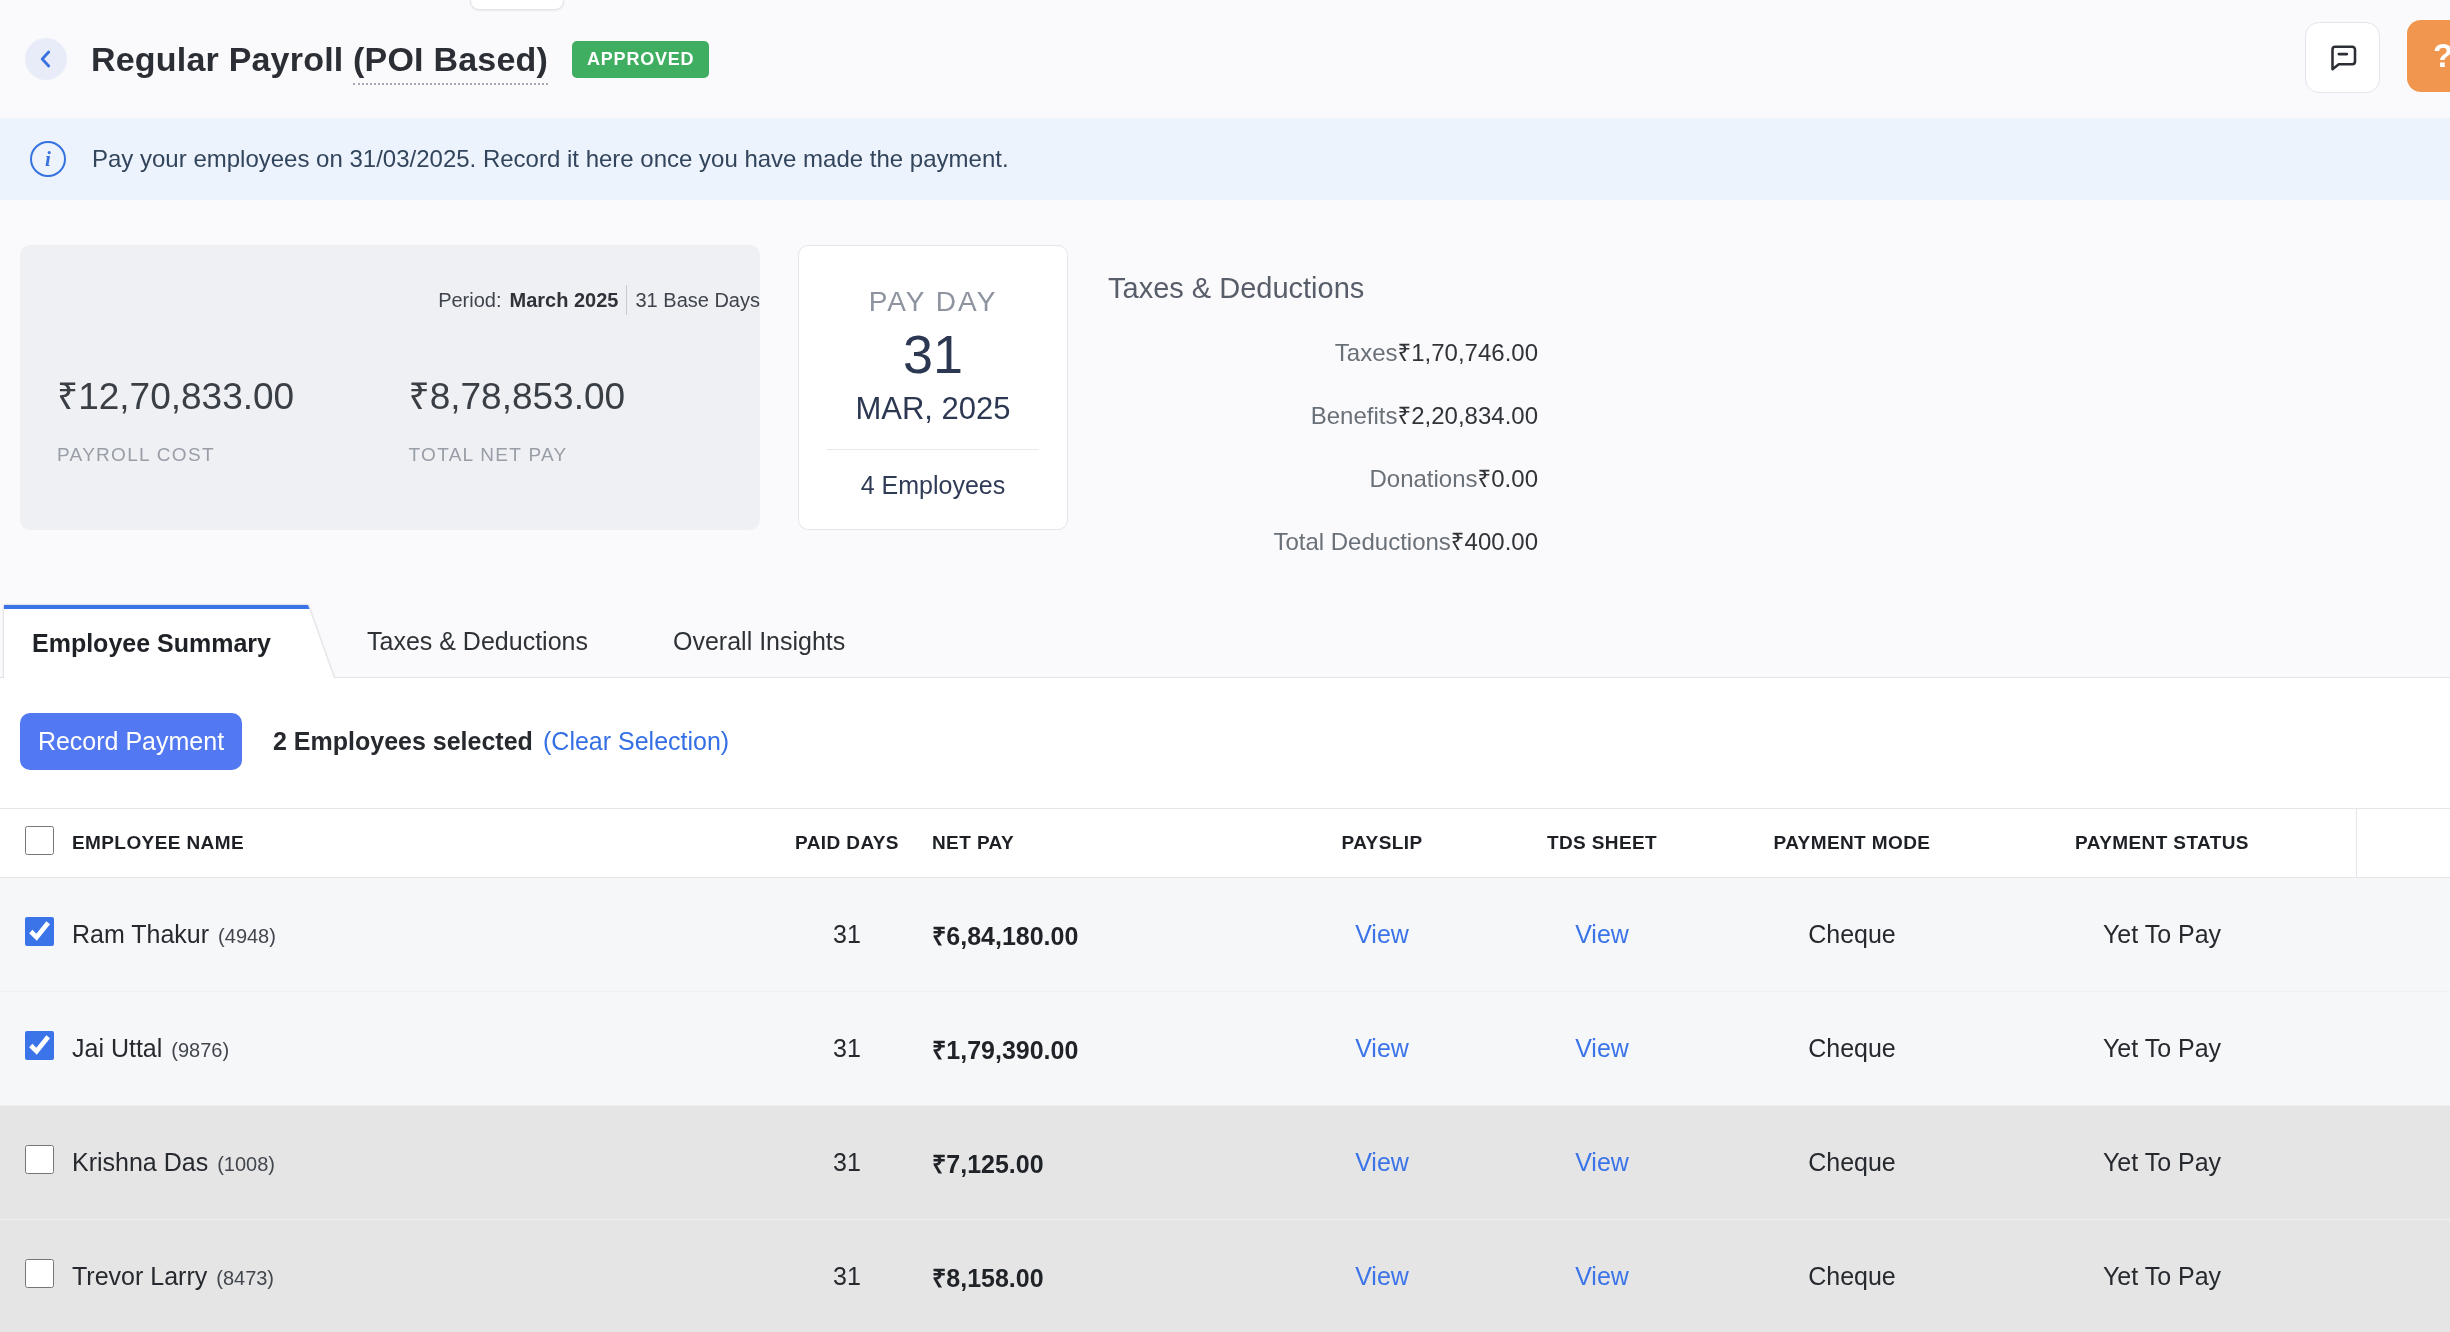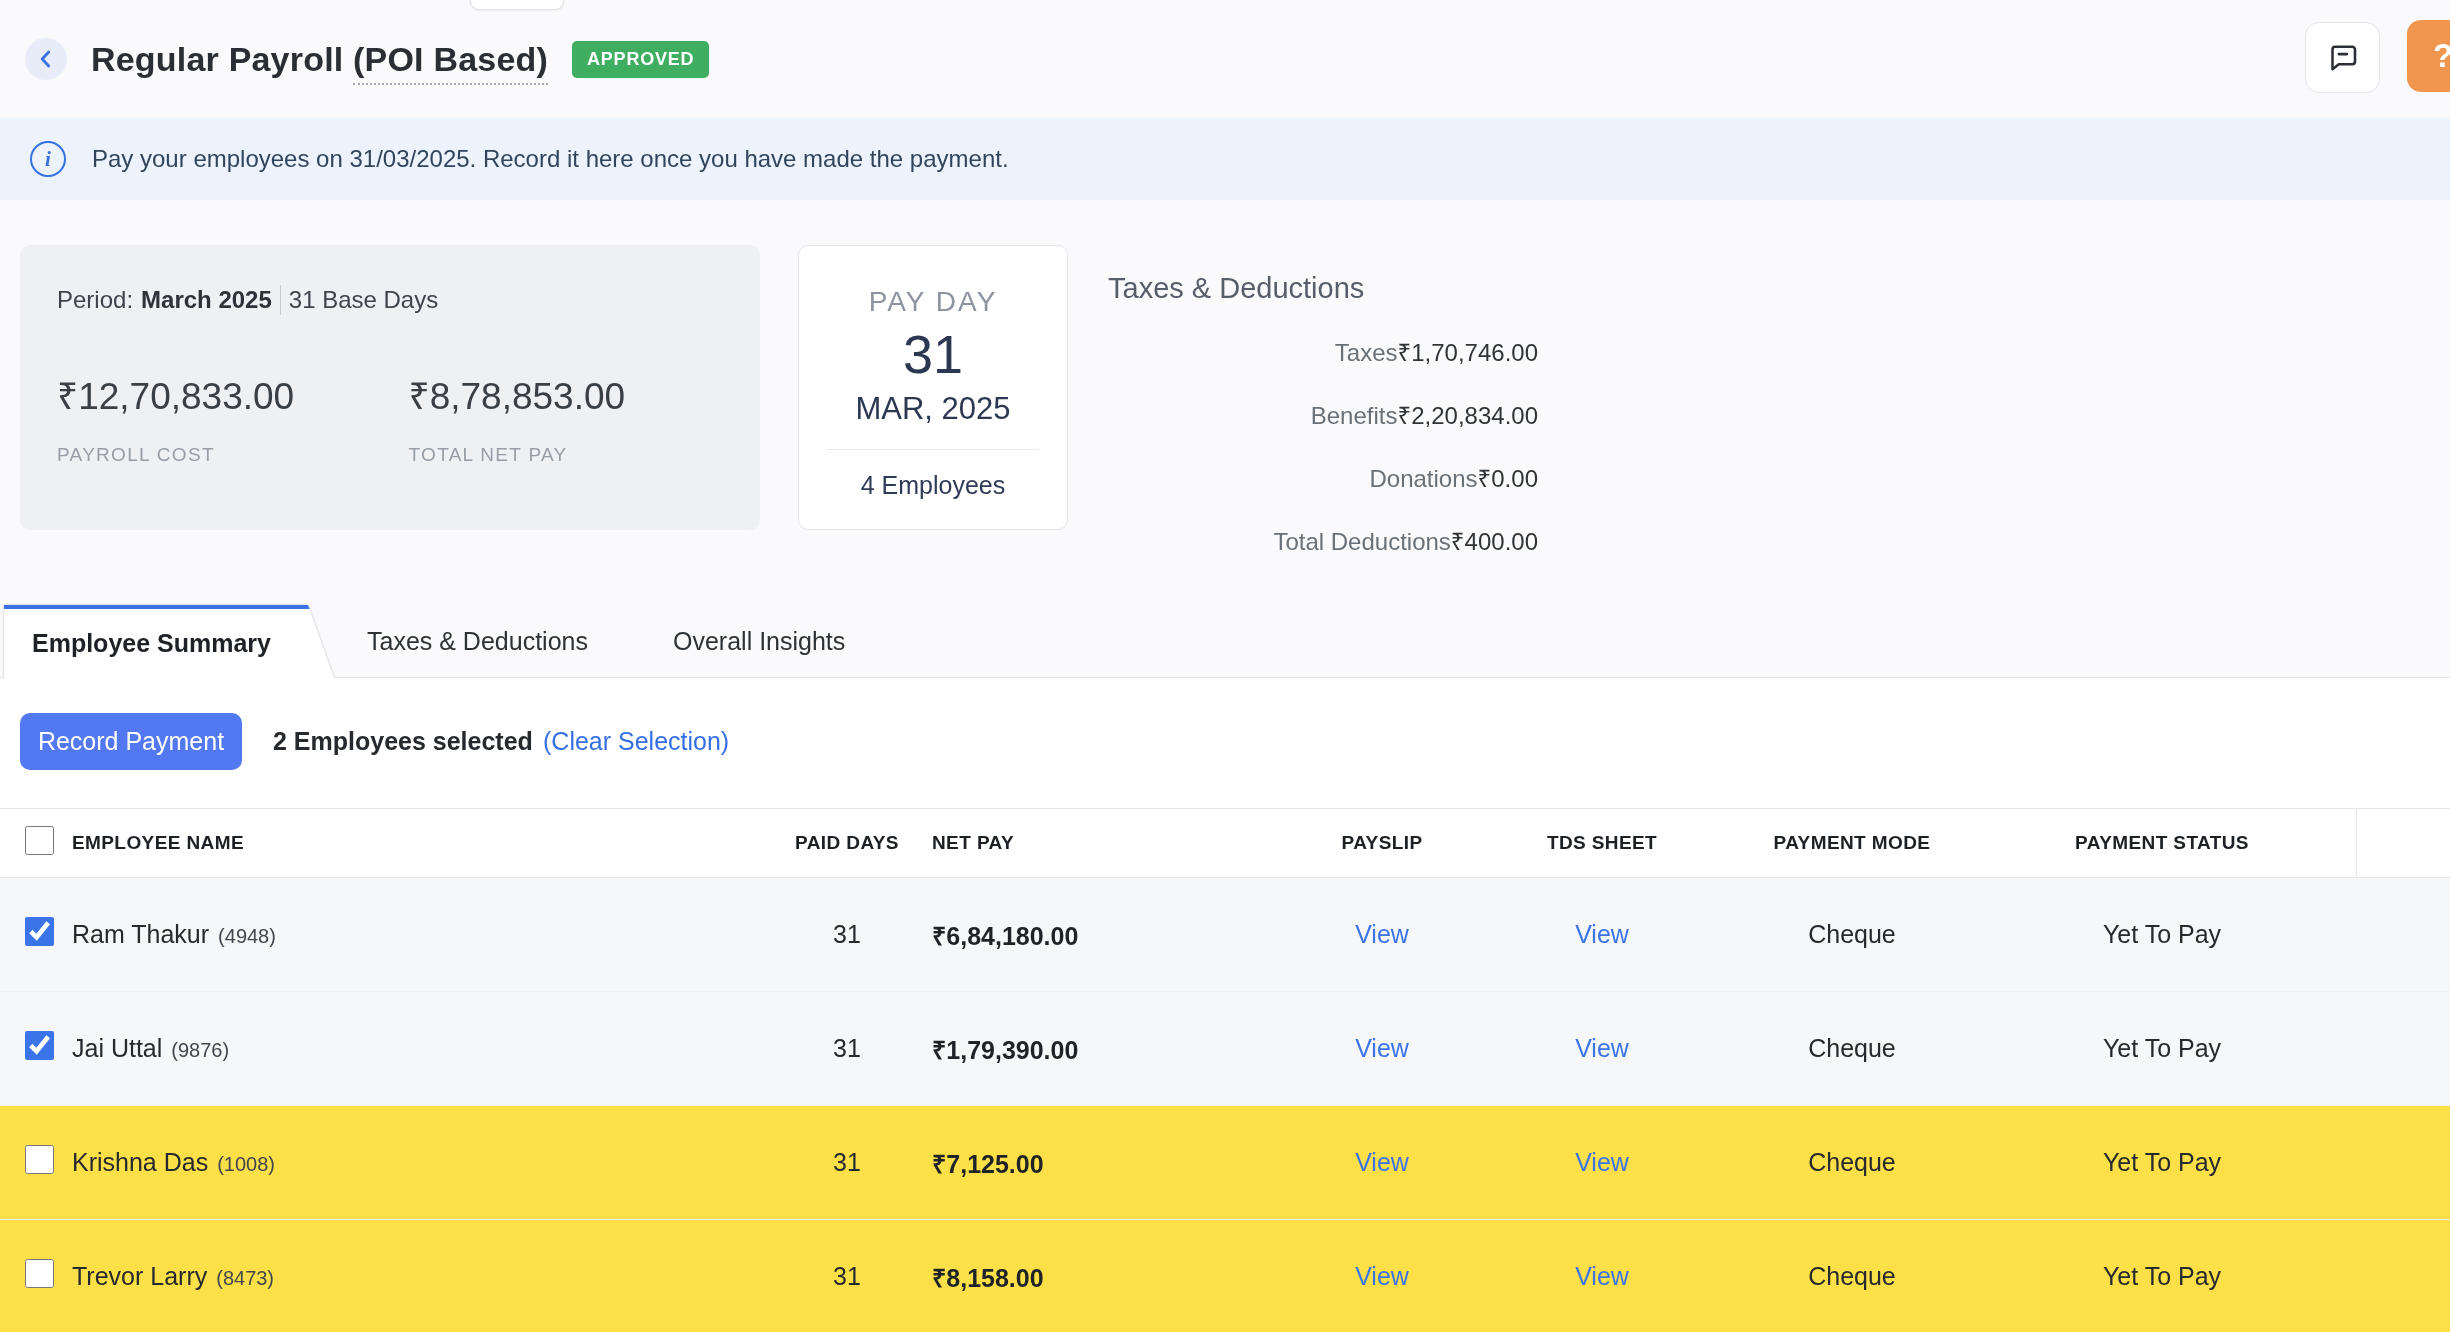--- a/index.html
+++ b/index.html
@@ -27,21 +27,21 @@
   .banner{position:absolute;left:0;top:118px;width:2450px;height:82px;background:#ecf3fc;
        display:flex;align-items:center;gap:26px;padding-left:30px;box-sizing:border-box;}
   .info-icon{width:32px;height:32px;border:2px solid #3672e0;border-radius:50%;color:#3672e0;
        display:flex;align-items:center;justify-content:center;flex:0 0 auto;
        font-family:"Liberation Serif",serif;font-size:21px;font-weight:700;font-style:italic;}
   .banner-text{font-size:24px;color:#32455c;}
 
   
   .card-period{position:absolute;left:20px;top:245px;width:740px;height:285px;background:#eef0f4;
        border-radius:10px;box-sizing:border-box;padding:40px 0 0 37px;}
-  .period-line{display:flex;align-items:center;gap:8px;font-size:24px;color:#3f434b;}
+  .period-line{display:flex;align-items:center;gap:8px;font-size:20px;color:#3f434b;justify-content:flex-end;}
   .period-value{font-weight:700;color:#2f3239;}
   .vdiv{width:1px;height:30px;background:#c7cad2;}
   .amounts{display:flex;margin-top:54px;}
   .amount-col{width:368px;}
   .amount{font-size:37px;font-weight:500;color:#3a3e45;}
   .amount-label{margin-top:24px;font-size:19px;color:#989da6;letter-spacing:1.3px;}
 
   .card-payday{position:absolute;left:798px;top:245px;width:270px;height:285px;background:#fff;
        border:1px solid #e4e6ed;border-radius:10px;box-sizing:border-box;text-align:center;}
   .payday-label{margin-top:40px;font-size:28px;color:#8d939f;letter-spacing:2px;font-weight:500;}
@@ -77,21 +77,21 @@
   .selection-text{position:absolute;left:273px;top:49px;font-size:25px;font-weight:600;color:#26292e;}
   .clear-link{position:absolute;left:543px;top:49px;font-size:25px;color:#3470e4;cursor:pointer;}
 
   
   .table{position:absolute;left:0;top:130px;width:2450px;}
   .hdr-vline{position:absolute;left:2356px;top:0;width:1px;height:70px;background:#e4e6ea;}
   .t-header,.t-row{display:grid;grid-template-columns:47px 690px 170px 330px 240px 200px 300px 320px 1fr;
        padding-left:25px;align-items:center;box-sizing:border-box;}
   .t-header{height:70px;border-top:1px solid #e4e6ea;border-bottom:1px solid #e4e6ea;
        font-size:19px;font-weight:700;color:#1d2025;letter-spacing:.4px;}
-  .t-row{height:114px;font-size:25px;background:#fde047;border-bottom:1px solid #eef0f3;}
+  .t-row{height:114px;font-size:25px;background:#e5e5e5;border-bottom:1px solid #eef0f3;}
   .t-row.selected{background:#f6f7f9;}
   .c-center{text-align:center;}
   .c-right{}
   .name-cell{display:flex;align-items:baseline;gap:9px;color:#26292e;}
   .emp-id{font-size:20px;color:#42464d;}
   .netpay{font-weight:700;color:#1f2227;}
   .view-link{color:#3b74e8;font-weight:500;cursor:pointer;}
   .row-check{width:29px;height:29px;accent-color:#3b74e8;margin:0;cursor:pointer;}
 </style>
 </head>

